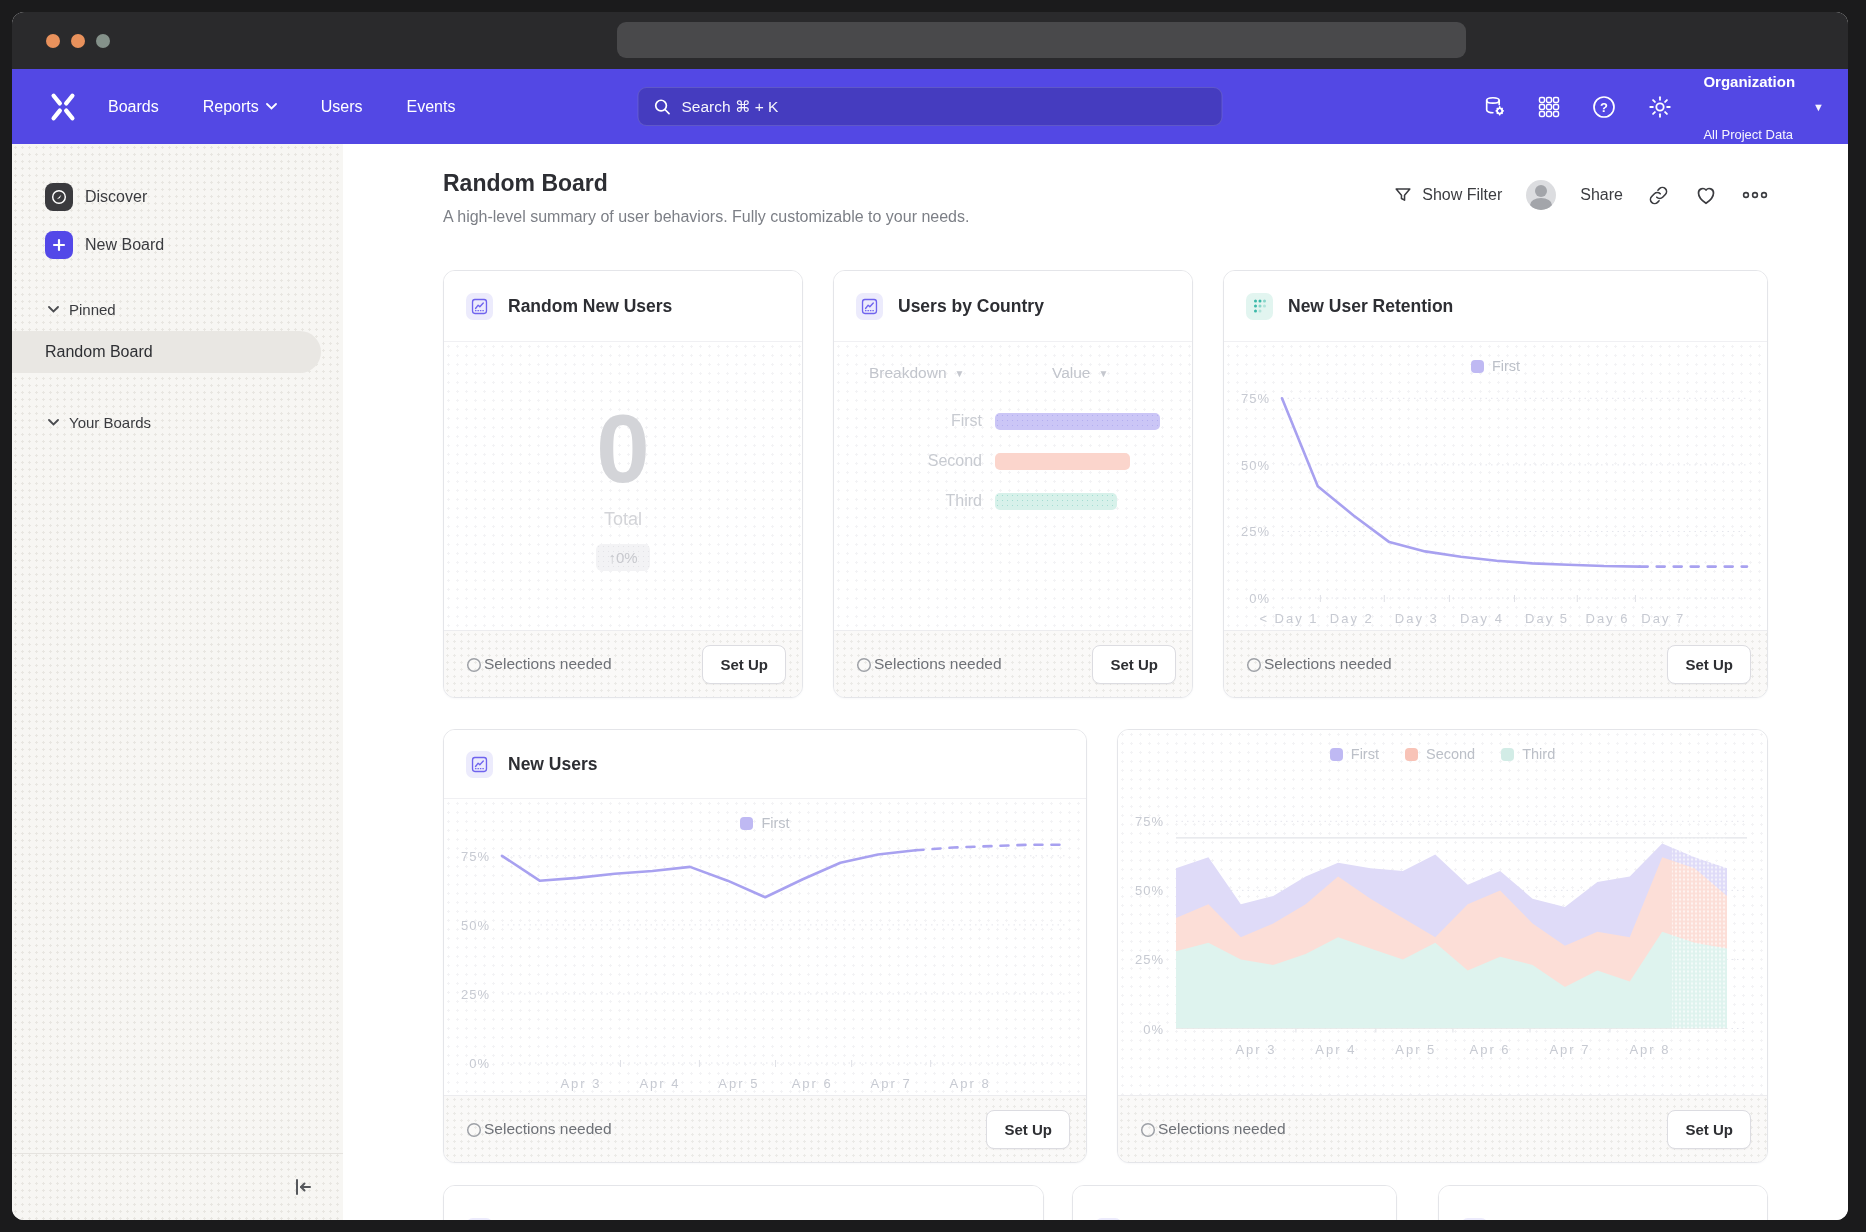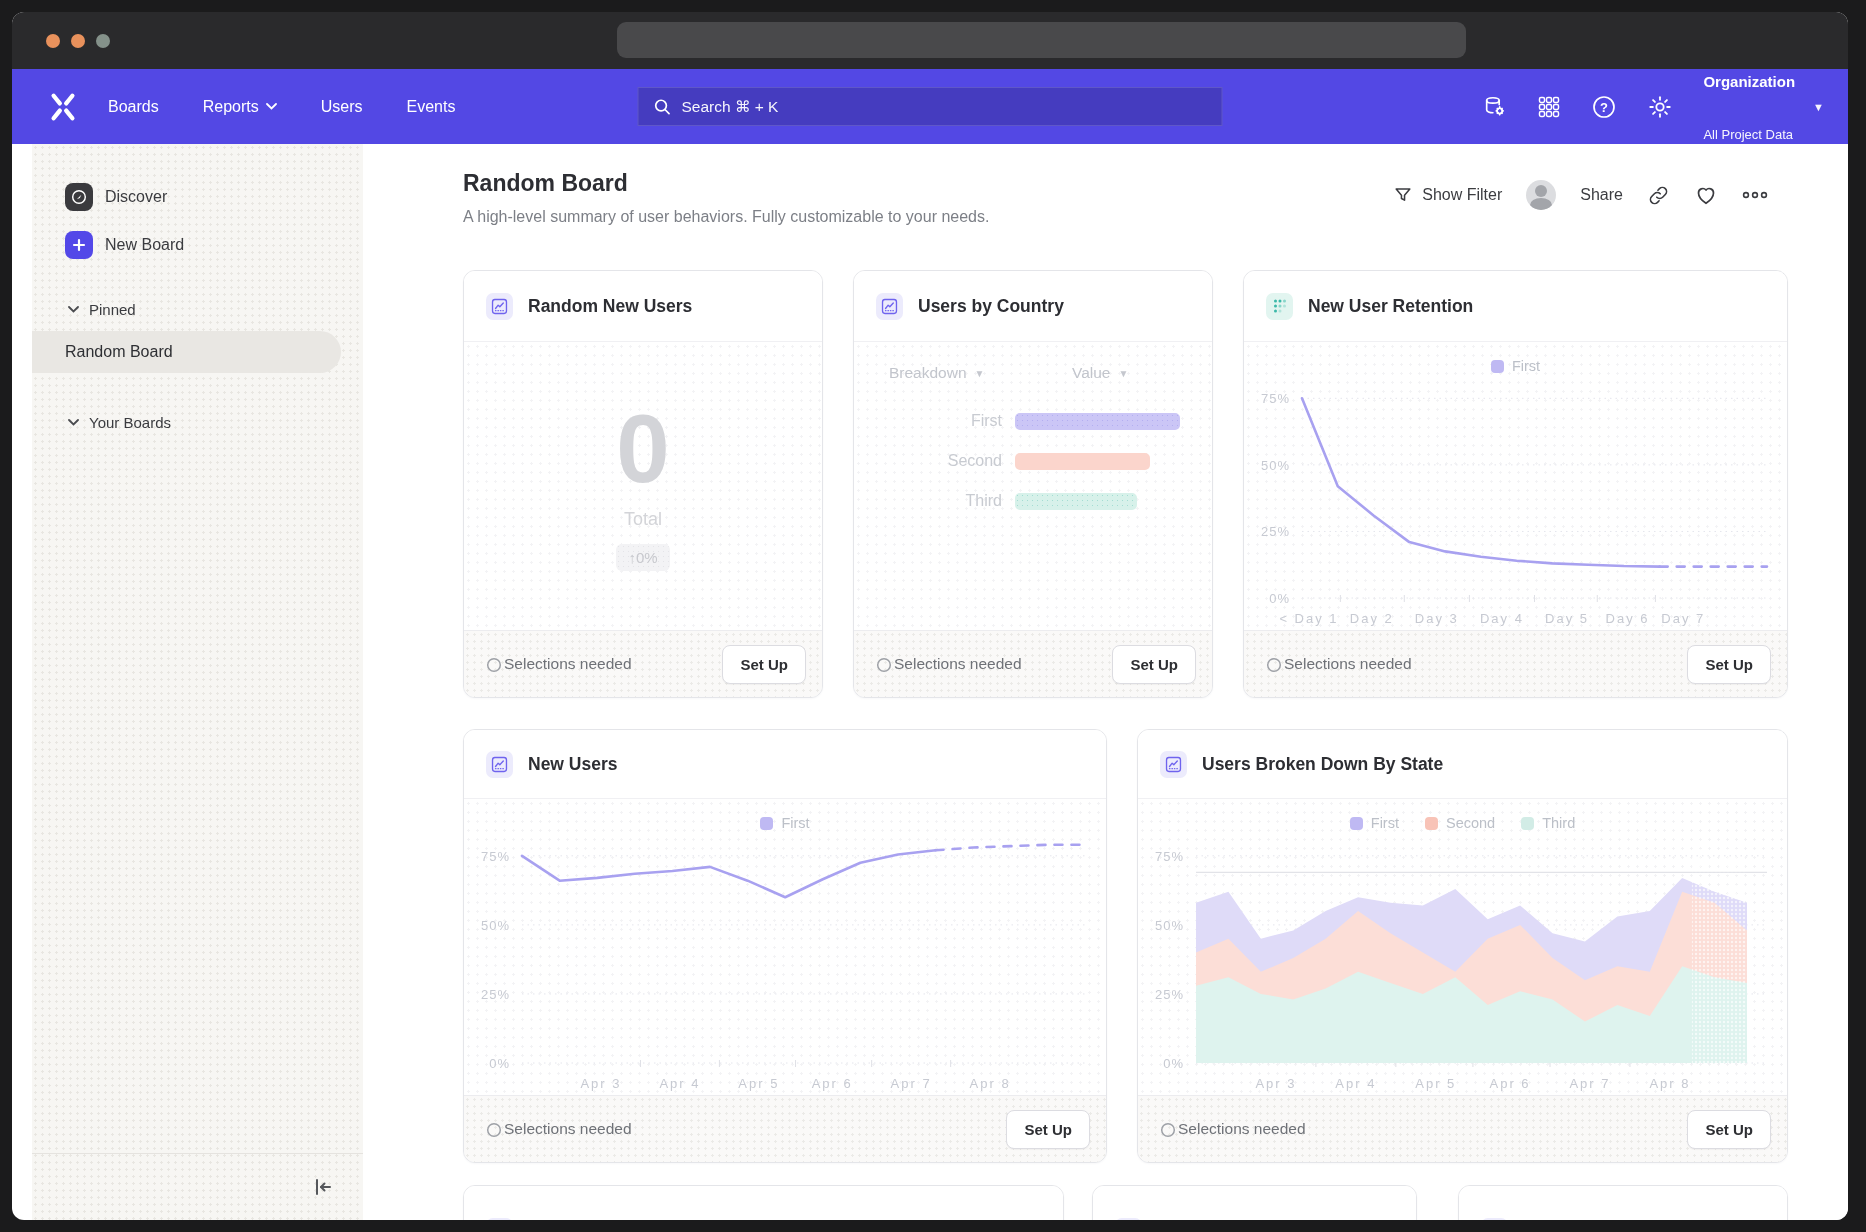--- a/index.html
+++ b/index.html
@@ -11,30 +11,30 @@
   .chrome{position:relative;height:57px;background:#2a2a2c;}
   .lights{position:absolute;left:34px;top:22px;display:flex;gap:11px;}
   .light{width:14px;height:14px;border-radius:50%;}
   .url-pill{position:absolute;left:605px;top:10px;width:849px;height:36px;background:#49494b;border-radius:9px;}
   
   .nav{position:relative;height:75px;background:#5348E4;display:flex;align-items:center;color:#fff;}
   .brand{margin-left:34px;width:34px;height:34px;display:flex;align-items:center;justify-content:center;}
   .nav-items{display:flex;gap:44px;margin-left:28px;font-size:16px;font-weight:500;}
   .nav-item{display:flex;align-items:center;gap:7px;cursor:default;}
   .nav-search{position:absolute;left:50%;transform:translateX(-50%);top:18px;width:585px;height:39px;
-      background:rgba(0,0,0,0.16);border:1px solid rgba(255,255,255,0.14);border-radius:0;
+      background:rgba(0,0,0,0.16);border:1px solid rgba(255,255,255,0.14);border-radius:9px;
       display:flex;align-items:center;gap:10px;padding:16px 14px;box-sizing:border-box;
       color:rgba(255,255,255,0.95);font-size:15.5px;}
   .nav-right{position:absolute;right:24px;display:flex;align-items:center;gap:30px;}
   .org{display:flex;align-items:center;gap:18px;}
   .org-name{font-size:15px;font-weight:700;line-height:1.45;}
   .org-scope{font-size:13px;font-weight:400;opacity:.95;margin-top:34px;}
   .caret{font-size:11px;opacity:.95;}
   
-  .app{display:flex;height:1076px;padding-left:20px;}
+  .app{display:flex;height:1076px;}
   .sidebar{position:relative;width:331px;box-sizing:border-box;background-color:#f7f6f3;
      background-image:radial-gradient(#e8e6e1 1px,transparent 1.15px);background-size:7px 7px;}
   .side-row{position:absolute;left:33px;display:flex;align-items:center;gap:12px;
      font-size:16px;color:#3a3b3f;font-weight:500;}
   .side-icon{width:28px;height:28px;border-radius:8px;display:flex;align-items:center;justify-content:center;}
   .side-sec{position:absolute;left:36px;display:flex;align-items:center;gap:10px;font-size:15px;color:#3a3b3f;font-weight:500;}
   .side-pill{position:absolute;left:0;right:22px;height:42px;background:#e9e7e3;border-radius:0 21px 21px 0;
      display:flex;align-items:center;padding-left:33px;font-size:16px;color:#2e2f33;}
   .side-footer-sep{position:absolute;left:0;right:0;top:1009px;height:1px;background:#e5e3df;}
   .collapse{position:absolute;right:28px;top:1031px;width:24px;height:24px;}
@@ -470,32 +470,20 @@
               <svg width="16" height="16" viewBox="0 0 16 16">
                   <circle cx="8" cy="8" r="6.3" fill="none" stroke="#9ea1a7" stroke-width="1.5"></circle>
                 </svg>
               <span>Selections needed</span>
             </div>
             <button class="setup-btn">Set Up</button>
           </div>
         </div>
 
         <div class="card" style="left:774px;top:585px;width:651px;height:434px">
-          <div class="card-header" style="height:68px;min-height:68px">
-            <span class="card-icon">
-              <svg width="19" height="19" viewBox="0 0 24 24" fill="none" stroke="#6f63ee" stroke-width="1.7">
-                  <rect x="3.2" y="3.2" width="17.6" height="17.6" rx="3"></rect>
-                  <polyline points="7,14.5 10.3,10.3 12.4,12.4 16.8,7.5" stroke-linecap="round" stroke-linejoin="round"></polyline>
-                  <g stroke-dasharray="0.5 2.6" stroke-linecap="round">
-                    <line x1="7" y1="17.3" x2="17" y2="17.3"></line>
-                  </g>
-                </svg>
-            </span>
-            <span class="card-title">Users Broken Down By State</span>
-          </div>
           <div class="card-body">
             <div class="chart-area">
               <div class="legend">
                 <span class="legend-item">
                     <span class="swatch sw-first"></span>
                     <span>First</span>
                   </span>
                 <span class="legend-item">
                     <span class="swatch sw-second"></span>
                     <span>Second</span>

